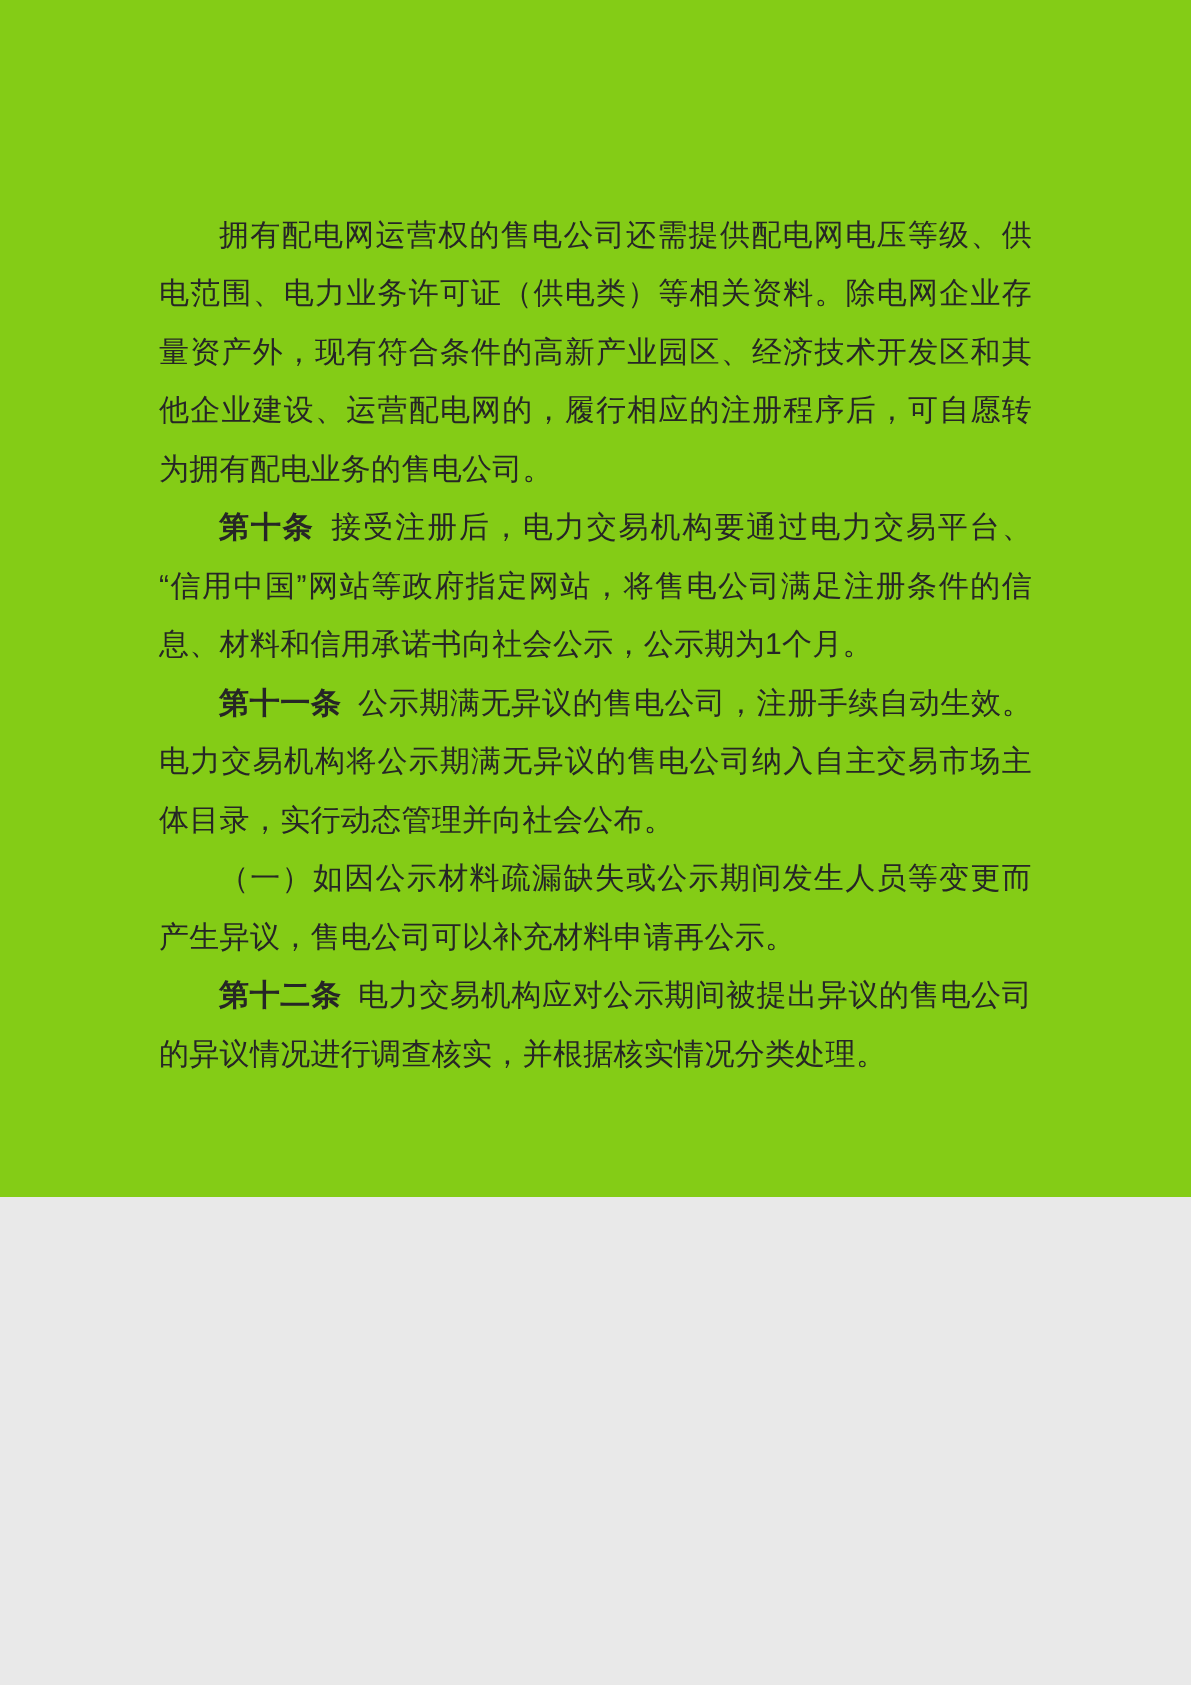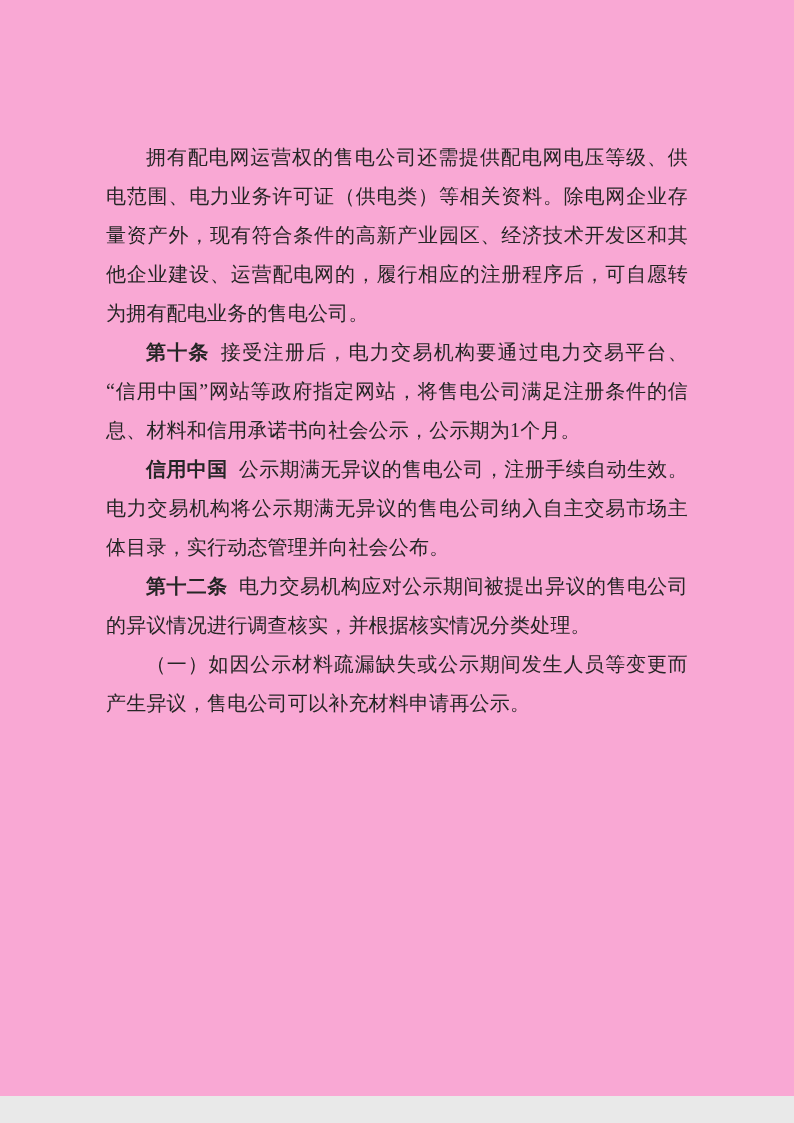--- a/index.html
+++ b/index.html
@@ -3,25 +3,25 @@
 <meta charset="utf-8">
 <style>
   html, body {
     margin: 0;
     padding: 0;
     background: #e9e9e9;
   }
   .page {
     position: relative;
     width: 794px;
-    height: 1096px;
+    height: 798px;
     margin: 0 auto;
-    background: #f9a8d4;
+    background: #84cc16;
     overflow: hidden;
-    font-family: Liberation Serif, serif;
+    font-family: Liberation Sans, sans-serif;
   }
   .doc-body {
     position: absolute;
     left: 106px;
     top: 138px;
     width: 582px;
     color: #262626;
     font-size: 20px;
     line-height: 39px;
     text-align: justify;
@@ -48,26 +48,26 @@
     <p>
       <span class="article-no"></span><span>拥有配电网运营权的售电公司还需提供配电网电压等级、供电范围、电力业务许可证（供电类）等相关资料。除电网企业存量资产外，现有符合条件的高新产业园区、经济技术开发区和其他企业建设、运营配电网的，履行相应的注册程序后，可自愿转为拥有配电业务的售电公司。</span>
     </p>
 
     <p>
       <span class="article-no">第十条</span><span>接受注册后，电力交易机构要通过电力交易平台、“信用中国”网站等政府指定网站，将售电公司满足注册条件的信息、材料和信用承诺书向社会公示，公示期为1个月。</span>
     </p>
 
 
     <p>
-      <span class="article-no">信用中国</span><span>公示期满无异议的售电公司，注册手续自动生效。电力交易机构将公示期满无异议的售电公司纳入自主交易市场主体目录，实行动态管理并向社会公布。</span>
+      <span class="article-no">第十一条</span><span>公示期满无异议的售电公司，注册手续自动生效。电力交易机构将公示期满无异议的售电公司纳入自主交易市场主体目录，实行动态管理并向社会公布。</span>
+    </p>
+
+    <p>
+      <span class="article-no"></span><span>（一）如因公示材料疏漏缺失或公示期间发生人员等变更而产生异议，售电公司可以补充材料申请再公示。</span>
     </p>
 
     <p>
       <span class="article-no">第十二条</span><span>电力交易机构应对公示期间被提出异议的售电公司的异议情况进行调查核实，并根据核实情况分类处理。</span>
-    </p>
-
-    <p>
-      <span class="article-no"></span><span>（一）如因公示材料疏漏缺失或公示期间发生人员等变更而产生异议，售电公司可以补充材料申请再公示。</span>
     </p>
 
 
   </div>
 </div>
 
 </body></html>

